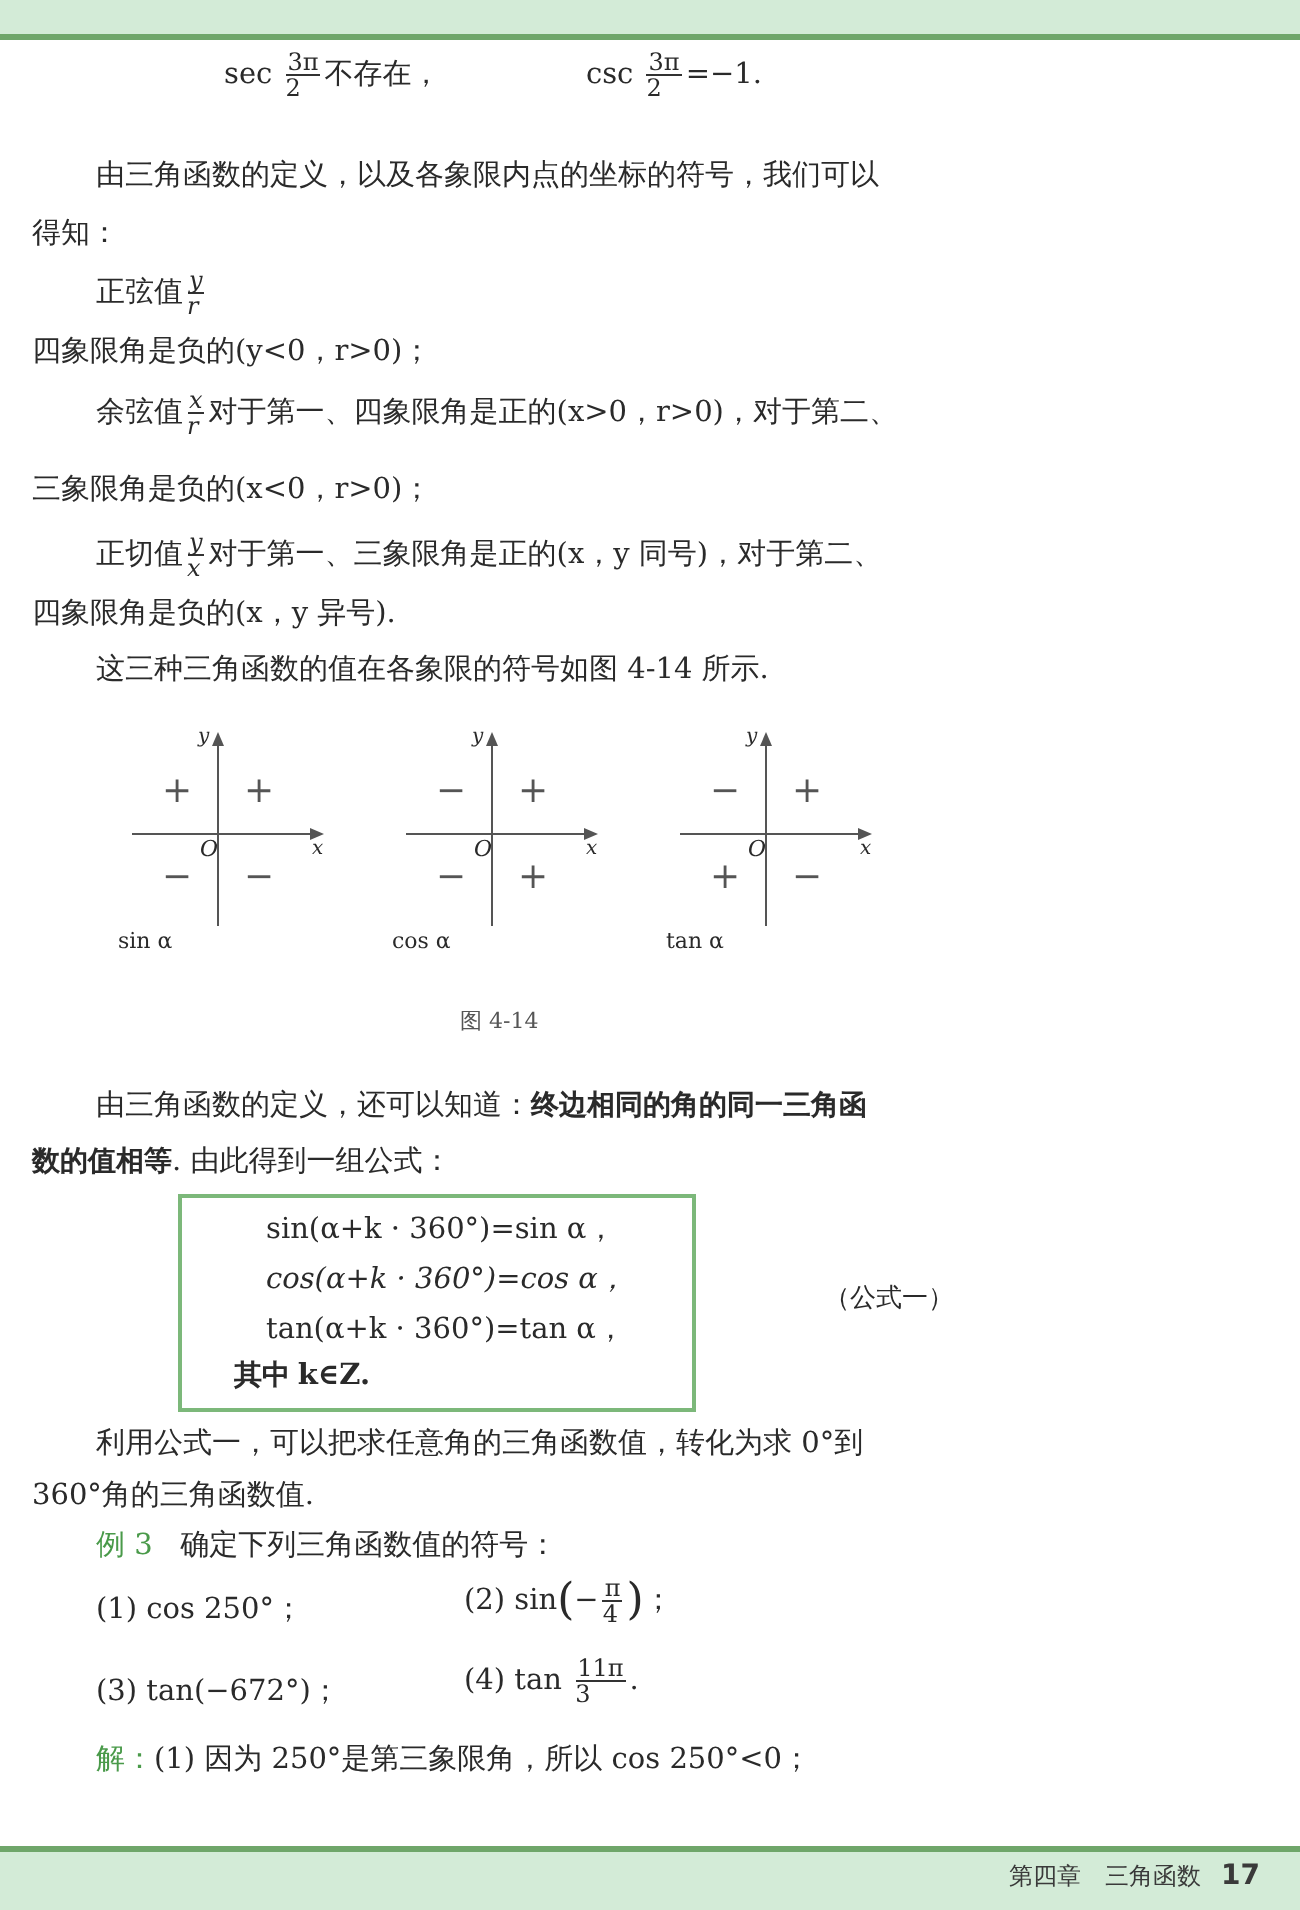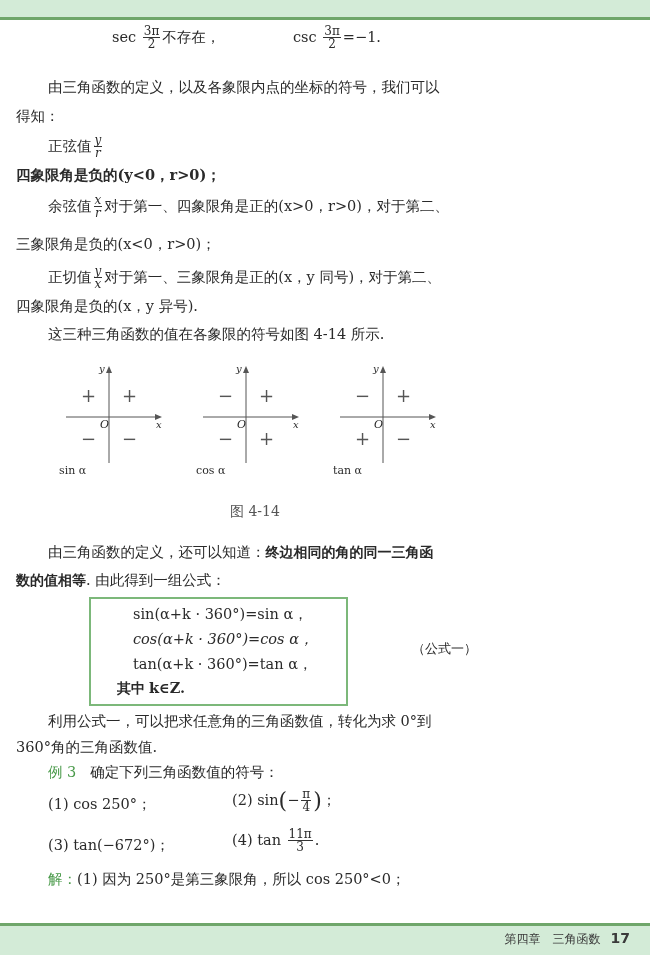--- a/index.html
+++ b/index.html
@@ -8,32 +8,32 @@
   .topband { position:absolute; left:0; top:0; width:650px; height:17px; background:#d3ebd7; }
   .topline { position:absolute; left:0; top:17px; width:650px; height:3px; background:#6fa66a; }
   .botline { position:absolute; left:0; top:923px; width:650px; height:3px; background:#6fa66a; }
   .botband { position:absolute; left:0; top:926px; width:650px; height:29px; background:#d3ebd7; }
   .footer { position:absolute; right:20px; top:930px; font-family:"DejaVu Sans","Liberation Sans",sans-serif;
             font-size:12px; color:#3a3a3a; }
   .footer .pg { font-size:14px; font-weight:bold; margin-left:10px; }
   .line { position:absolute; font-size:14.5px; white-space:nowrap; }
   .ind { left:48px; }
   .flush { left:16px; }
-  .frac { display:inline-block; vertical-align:middle; text-align:center; line-height:1.0; font-size:12px; margin:0 2px; }
+  .frac { display:inline-block; vertical-align:middle; text-align:left; line-height:1.0; font-size:12px; margin:0 2px; }
   .frac .n { display:block; border-bottom:1px solid #333; padding:0 1px; }
   .frac .d { display:block; }
   .it { font-style:italic; }
   .bold { font-weight:bold; font-family:Liberation Sans, sans-serif; font-size:14px; }
   .green { color:#4a9a4a; }
   .formula-box { position:absolute; left:89px; top:597px; width:255px; height:105px; border:2px solid #7cb87a; }
   .formula-label { position:absolute; left:412px; top:640px; font-family:"DejaVu Sans","Liberation Sans",sans-serif; font-size:13px; }
   .fig { position:absolute; top:363px; width:100px; height:115px; }
   .fig svg { position:absolute; left:0; top:0; }
   .fig .cap { position:absolute; top:101px; width:100px; font-size:11px; }
-  .figcap { position:absolute; left:230px; top:503px; font-size:14px; color:#555; }
+  .figcap { position:absolute; left:230px; top:503px; font-size:11px; color:#555; }
 </style>
 </head>
 <body>
 
 <div class="topband"></div>
 <div class="topline"></div>
 
 <div class="line" style="left:112px;top:25px;">
   <span>sec</span>
   <span class="frac"><span class="n">3π</span><span class="d">2</span></span><span>不存在，</span>
@@ -42,21 +42,21 @@
   <span>csc</span>
   <span class="frac"><span class="n">3π</span><span class="d">2</span></span><span>=−1.</span>
 </div>
 
 <div class="line ind" style="top:78px;">由三角函数的定义，以及各象限内点的坐标的符号，我们可以</div>
 <div class="line flush" style="top:107px;">得知：</div>
 
 <div class="line ind" style="top:134px;">
   <span>正弦值</span><span class="frac it"><span class="n">y</span><span class="d">r</span></span>
 </div>
-<div class="line flush" style="top:166px;font-weight:bold;">四象限角是负的(y&lt;0，r&gt;0)；</div>
+<div class="line flush" style="top:166px;">四象限角是负的(y&lt;0，r&gt;0)；</div>
 
 <div class="line ind" style="top:194px;">
   <span>余弦值</span><span class="frac it"><span class="n">x</span><span class="d">r</span></span><span>对于第一、四象限角是正的(x&gt;0，r&gt;0)，对于第二、</span>
 </div>
 <div class="line flush" style="top:235px;">三象限角是负的(x&lt;0，r&gt;0)；</div>
 
 <div class="line ind" style="top:265px;">
   <span>正切值</span><span class="frac it"><span class="n">y</span><span class="d">x</span></span><span>对于第一、三象限角是正的(x，y 同号)，对于第二、</span>
 </div>
 <div class="line flush" style="top:297px;">四象限角是负的(x，y 异号).</div>

